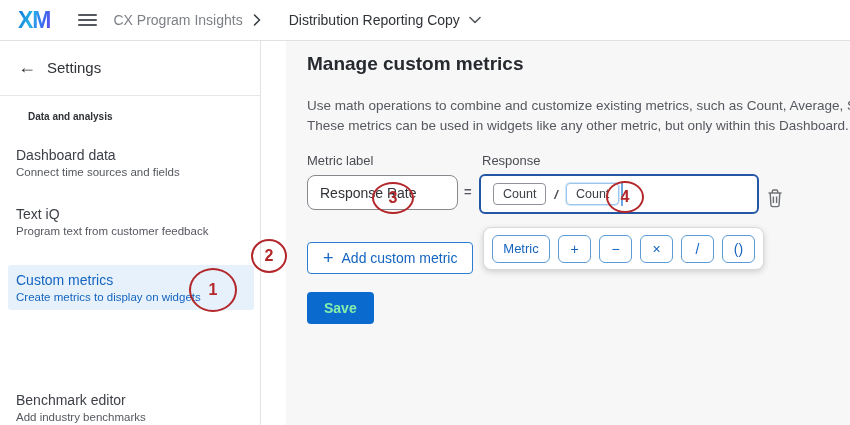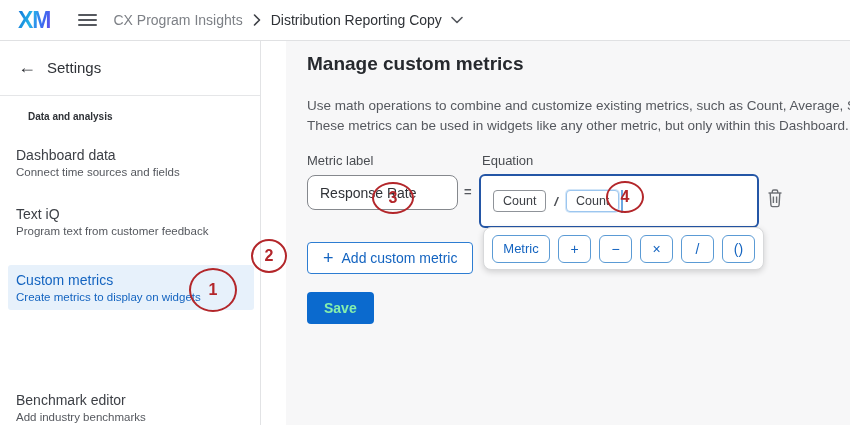--- a/index.html
+++ b/index.html
@@ -17,21 +17,21 @@
   .logo {
     margin-left:18px; font-size:23px; font-weight:800; letter-spacing:-1px;
     background:linear-gradient(105deg,#0f6fd7 0%,#25b4e8 40%,#3a6df0 70%,#6d46e8 100%);
     -webkit-background-clip:text; background-clip:text; color:transparent; cursor:pointer;
   }
   .hamburger { margin-left:27px; display:flex; flex-direction:column; gap:3px; cursor:pointer; }
   .hamburger span { width:19px; height:2px; background:#55585e; border-radius:1px; }
   .breadcrumb { margin-left:17px; display:flex; align-items:center; font-size:14px; }
   .crumb-parent { color:#7d8086; cursor:pointer; }
   .crumb-sep { margin:0 10px; display:flex; align-items:center; }
-  .crumb-current { color:#2f3237; cursor:pointer; }
+  .crumb-current { color:#2f3237; cursor:pointer;margin-left:18px; }
   .crumb-caret { margin-left:9px; display:flex; align-items:center; }
 
   
   .sidebar {
     position:absolute; top:41px; left:0; width:261px; bottom:0;
     background:#fff; border-right:1px solid #e2e3e5;
   }
   .back { position:absolute; top:17px; left:18px; display:flex; align-items:center; gap:11px;
           font-size:15px; color:#2f3237; cursor:pointer; }
   .back-arrow { font-size:18px; line-height:1; color:#2f3237; }
@@ -54,21 +54,21 @@
   .field-label { position:absolute; font-size:13px; color:#4a4d52; }
   #metric-label-caption { top:112px; left:21px;text-align:right; }
   #equation-caption { top:112px; left:196px; }
   .metric-input {
     position:absolute; top:134px; left:21px; width:151px; height:35px;
     border:1px solid #85888d; border-radius:8px; background:#fff;
     font-size:14px; color:#2f3237; padding:0 12px; font-family:inherit;
   }
   .equals { position:absolute; top:143px; left:178px; font-size:13px; font-weight:bold; color:#55585e; }
   .equation-box {
-    position:absolute; top:133px; left:193px; width:280px; height:54px;
+    position:absolute; top:133px; left:193px; width:280px; height:40px;
     background:#fff; border:2px solid #2456a6; border-radius:6px;
     display:flex; align-items:center; padding-left:12px; cursor:text;
   }
   .chip { border:1px solid #8f9399; border-radius:4px; padding:3px 9px;
           font-size:12.5px; color:#3d4046; background:#fff; cursor:pointer; }
   .chip.focused { border:1px solid #9cc6ef; box-shadow:0 0 0 1px #d3e6f8; }
   .op-slash { margin:0 8px; font-weight:bold; font-style:italic; color:#4a4d52; font-size:13px; }
   .caret { width:2px; height:23px; background:#6aa7e0; margin-left:2px; }
   .trash-btn { position:absolute; top:146px; left:478px; width:22px; height:24px;
                background:none; border:none; cursor:pointer; }
@@ -163,21 +163,21 @@
   </aside>
 
   <main class="main">
     <h1 class="main-title">Manage custom metrics</h1>
     <div class="desc">
       <div>Use math operations to combine and customize existing metrics, such as Count, Average, Sum, etc.</div>
       <div>These metrics can be used in widgets like any other metric, but only within this Dashboard.</div>
     </div>
 
     <div class="field-label" id="metric-label-caption">Metric label</div>
-    <div class="field-label" id="equation-caption">Equation</div>
+    <div class="field-label" id="equation-caption">Response</div>
 
     <input class="metric-input" type="text" value="Response Rate" style="">
 
     <div class="equals">=</div>
 
     <div class="equation-box">
       <span class="chip">Count</span>
       <span class="op-slash">/</span>
       <span class="chip focused">Count</span>
       <span class="caret"></span>

